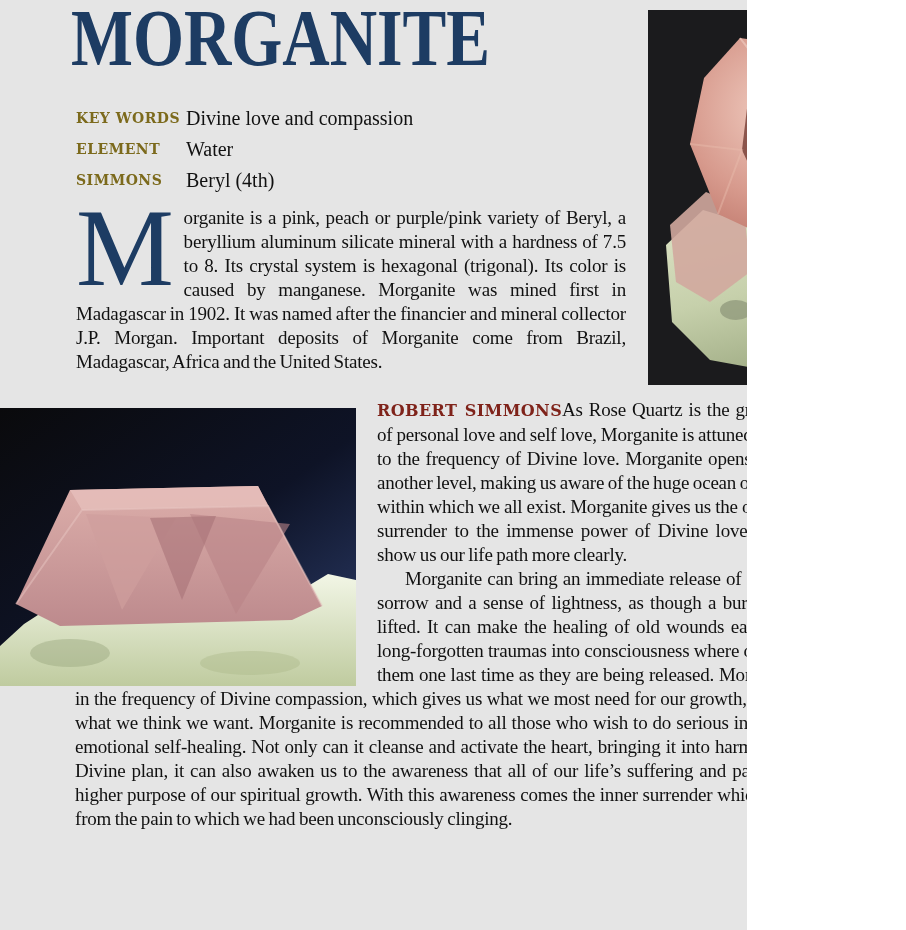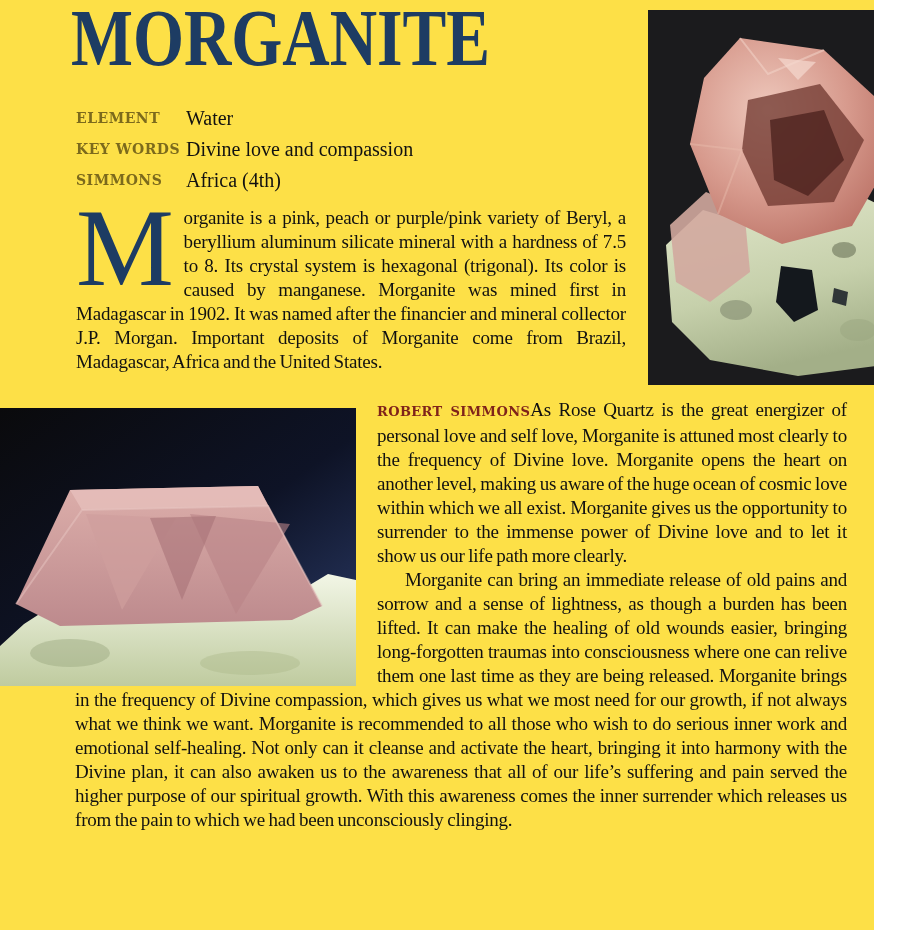--- a/index.html
+++ b/index.html
@@ -1,20 +1,20 @@
 <!DOCTYPE html>
 <html><head>
 <meta charset="utf-8">
 <style>
   html,body{margin:0;padding:0;background:#ffffff;}
   .page{
     position:relative;
-    width:874px;height:930px;
+    width:747px;height:930px;
     overflow:hidden;
-    background:#fde047;
+    background:#e5e5e5;
     font-family:"Liberation Serif", serif;
     color:#111111;
   }
   .title{
     position:absolute;left:71px;top:-4px;margin:0;
     font-family:"Liberation Serif", serif;
     font-weight:bold;
     font-size:80px;line-height:84px;
     letter-spacing:0px;
     color:#1d3c63;
@@ -57,46 +57,46 @@
     position:absolute;left:75px;top:398px;width:772px;
   }
   .photo-left-float{
     float:left;
     width:356px;height:278px;
     margin:10px 21px 0 -75px;
     overflow:hidden;
   }
   .rs-label{
     font-family:"DejaVu Serif", serif;
-    font-weight:bold;font-size:13px;letter-spacing:0.4px;
+    font-weight:bold;font-size:16px;letter-spacing:0.4px;
     color:#7f231a;
   }
   .flow p{margin:0;}
   .flow p.indent{text-indent:28px;}
   svg{display:block;}
 </style>
 </head>
 <body>
 
 <div class="page">
 
   <h1 class="title">MORGANITE</h1>
 
   <div class="props">
     <div class="prop-row">
+      <span class="prop-label">KEY WORDS</span>
+      <span class="prop-value">Divine love and compassion</span>
+    </div>
+    <div class="prop-row">
       <span class="prop-label">ELEMENT</span>
       <span class="prop-value">Water</span>
     </div>
     <div class="prop-row">
-      <span class="prop-label">KEY WORDS</span>
-      <span class="prop-value">Divine love and compassion</span>
-    </div>
-    <div class="prop-row">
       <span class="prop-label">SIMMONS</span>
-      <span class="prop-value">Africa (4th)</span>
+      <span class="prop-value">Beryl (4th)</span>
     </div>
   </div>
 
   <p class="intro bodytext"><span class="dropcap">M</span><span>organite is a pink, peach or purple/pink variety of Beryl, a beryllium aluminum silicate mineral with a hardness of 7.5 to 8. Its crystal system is hexagonal (trigonal). Its color is caused by manganese. Morganite was mined first in Madagascar in 1902. It was named after the financier and mineral collector J.P. Morgan. Important deposits of Morganite come from Brazil, Madagascar, Africa and the United States.</span></p>
 
   <div class="photo-top" aria-label="Pink Morganite crystal on pale green matrix against a black background">
     <svg width="258" height="375" viewBox="0 0 258 375">
       <defs>
         <radialGradient id="cg1" cx="40%" cy="35%" r="75%">
           <stop offset="0%" stop-color="#eec8bc"></stop>

